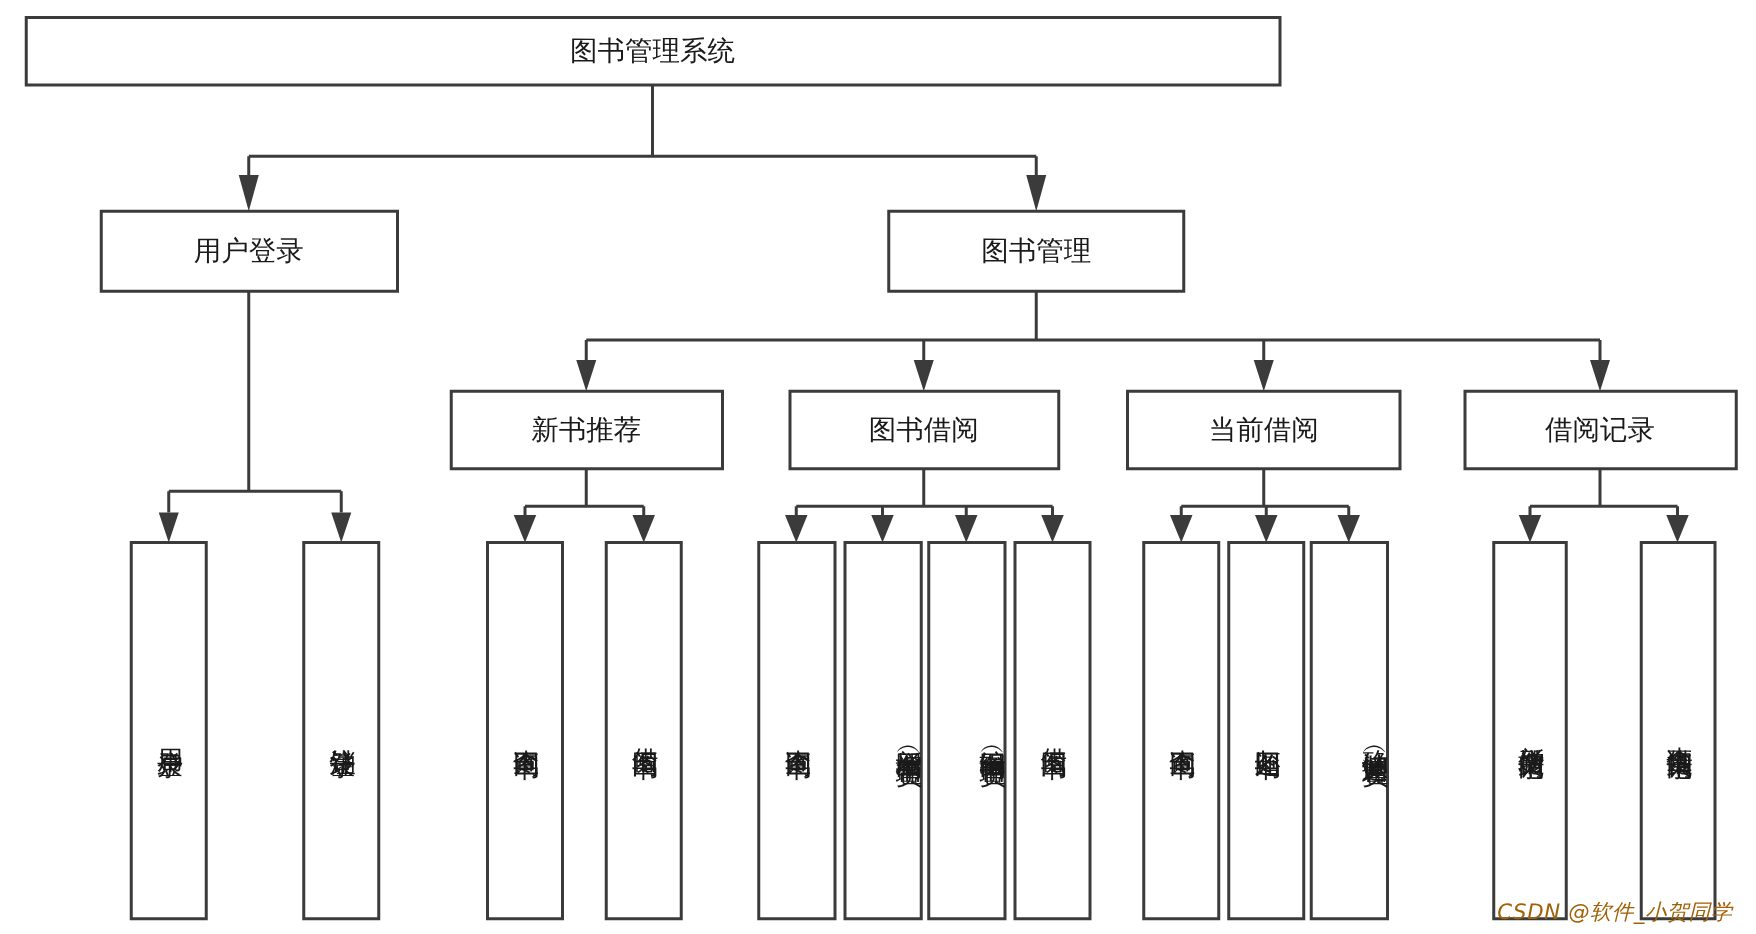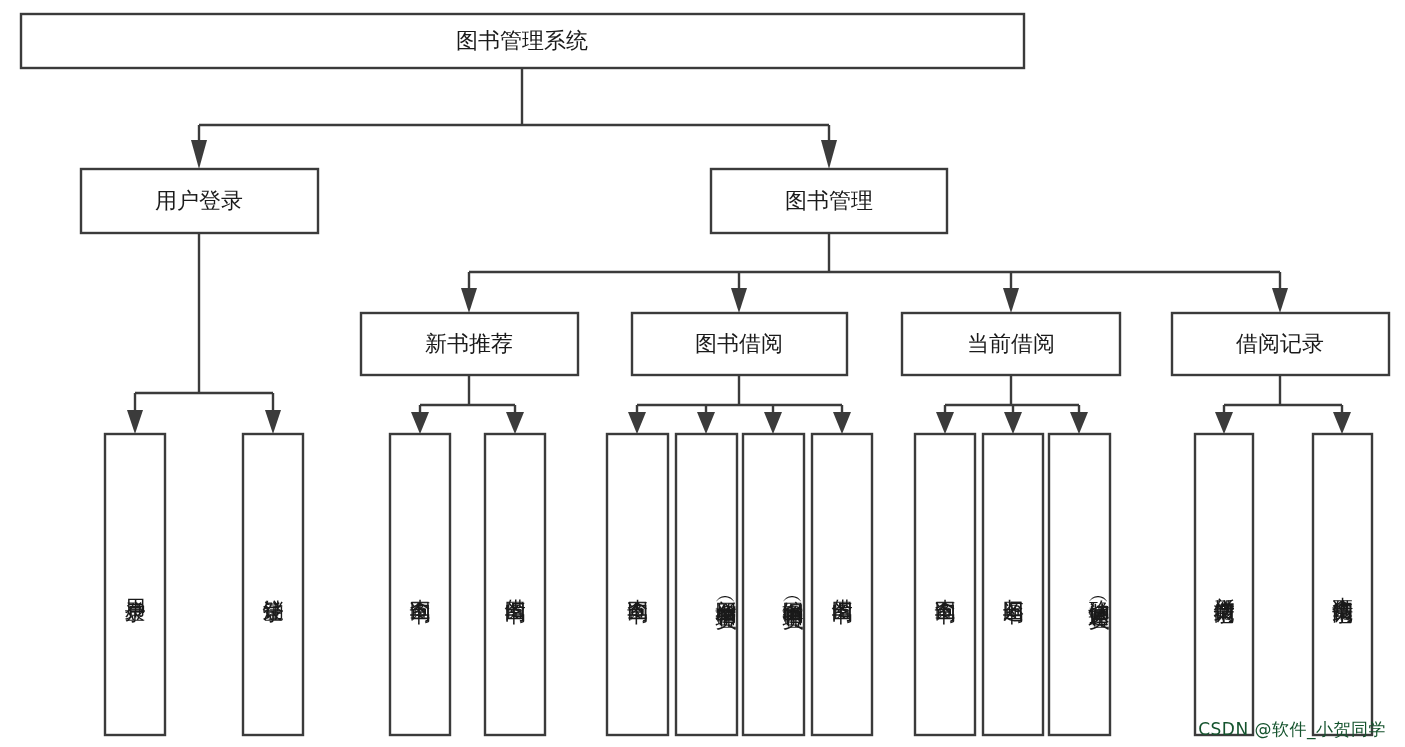--- a/index.html
+++ b/index.html
@@ -60,23 +60,24 @@
     text-align: center;
     white-space: nowrap;
     pointer-events: none;
   }
   .watermark {
     position: absolute;
     right: 8px;
     bottom: 6px;
     font-family: "DejaVu Sans", "Liberation Sans", sans-serif;
     font-size: 17px;
-    color: #14532d;
+    color: #a16207;
     letter-spacing: 0.5px;
     white-space: nowrap;
+    font-style: italic;
   }
 </style>
 </head>
 <body>
 
 <div id="diagram-root">
 
   <svg id="flow-svg" viewBox="0 0 1405 747">
 
     <g>

